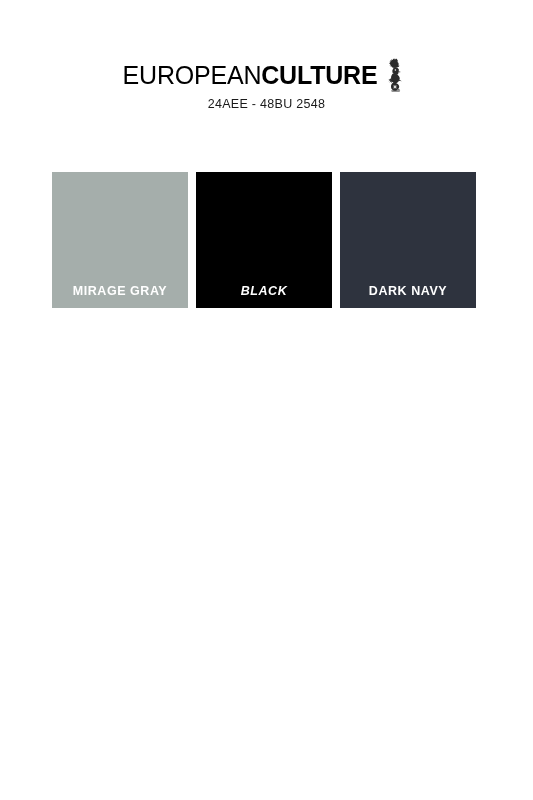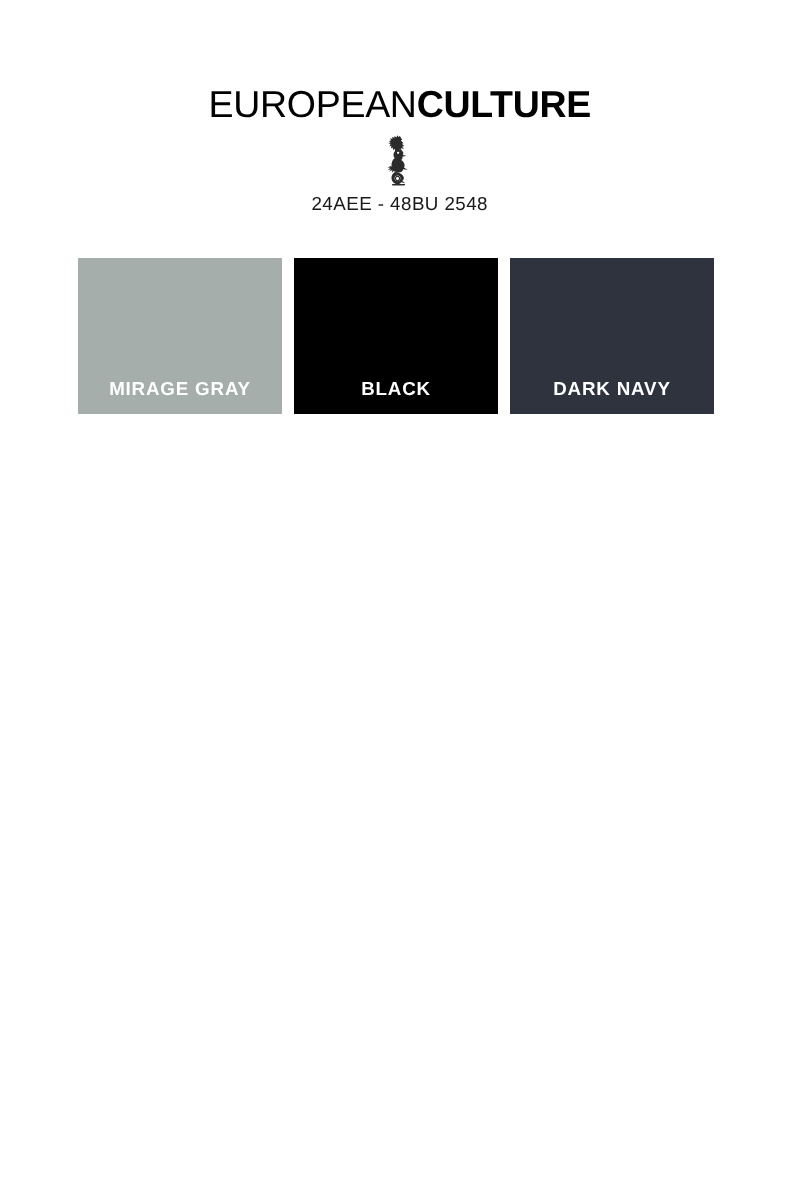--- a/index.html
+++ b/index.html
@@ -31,21 +31,20 @@
     width: 533px;
     text-align: center;
   }
 
   .brand-lockup {
     display: inline-flex;
     align-items: center;
     justify-content: center;
     gap: 7px;
     line-height: 1;
-    flex-direction: column;
   }
 
   .wordmark {
     font-family: "Liberation Sans", sans-serif;
     font-size: 25px;
     letter-spacing: -0.2px;
     color: #000000;
     white-space: nowrap;
   }
   .wordmark .w-light {
@@ -84,21 +83,21 @@
   }
   .swatch-row + .swatch-row {
     margin-top: 5px;
   }
   .swatch-row.row-second {
     padding-left: 144px;
   }
 
   .swatch {
     width: 136px;
-    height: 104px;
+    height: 136px;
     position: relative;
     box-sizing: border-box;
     flex: 0 0 auto;
   }
 
   .swatch-label {
     position: absolute;
     left: 0;
     right: 0;
     bottom: 10px;
@@ -146,21 +145,21 @@
     <div class="reference-code">24AEE - 48BU 2548</div>
   </div>
 
   <div class="swatch-grid">
 
     <div class="swatch-row row-first">
       <div class="swatch" style="background:#a5aeab;">
         <span class="swatch-label">MIRAGE GRAY</span>
       </div>
 
-      <div class="swatch" style="background:#000000;">
+      <div class="swatch" style="background:#000000;font-style:italic;">
         <span class="swatch-label">BLACK</span>
       </div>
 
       <div class="swatch" style="background:#2e333e;">
         <span class="swatch-label">DARK NAVY</span>
       </div>
     </div>
 
 
   </div>

